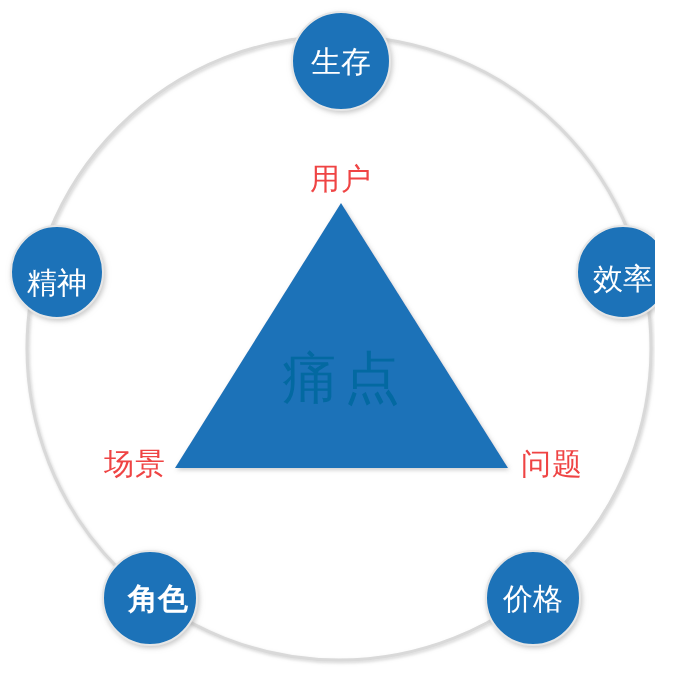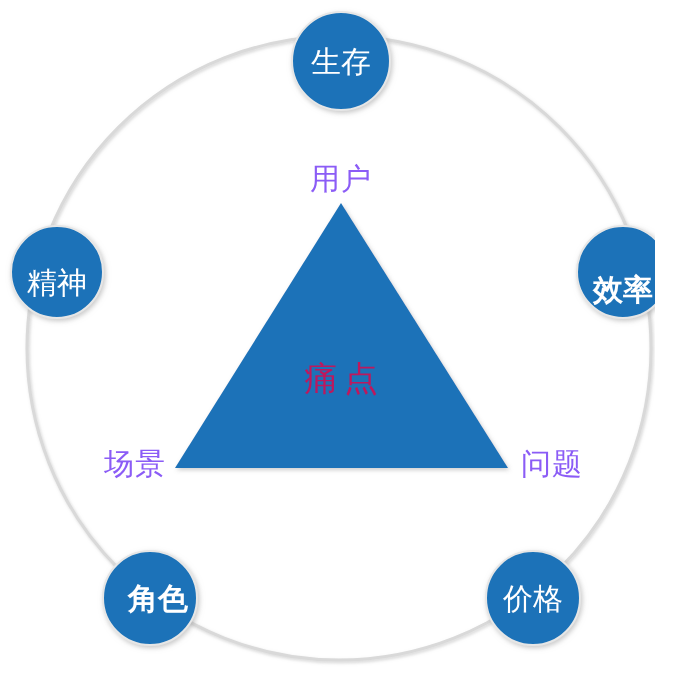--- a/index.html
+++ b/index.html
@@ -33,29 +33,29 @@
   }
   .node-label {
     color: #ffffff;
     font-size: 30px;
     line-height: 1;
     letter-spacing: 0px;
     text-align: center;
     transform: translate(-50%, -50%);
   }
   .corner-label {
-    color: #8b5cf6;
+    color: #ef4444;
     font-size: 30px;
     line-height: 1;
     letter-spacing: 1px;
     transform: translate(-50%, -50%);
   }
   .center-label {
-    color: #be185d;
-    font-size: 34px;
+    color: #0369a1;
+    font-size: 56px;
     line-height: 1;
     letter-spacing: 6px;
     transform: translate(-50%, -50%);
     text-indent: 6px;
   }
 </style>
 </head>
 <body>
 
 <div id="stage">
@@ -78,21 +78,21 @@
     <polygon points="341,203 508,468 175,468" fill="#1B72B8" filter="url(#trishadow)"></polygon>
 
     <circle cx="341" cy="61" r="49" fill="#1B72B8" stroke="#E6E6E6" stroke-width="2" filter="url(#softshadow)"></circle>
     <circle cx="623" cy="272" r="46" fill="#1B72B8" stroke="#E6E6E6" stroke-width="2" filter="url(#softshadow)"></circle>
     <circle cx="533" cy="598" r="47" fill="#1B72B8" stroke="#E6E6E6" stroke-width="2" filter="url(#softshadow)"></circle>
     <circle cx="150" cy="598" r="47" fill="#1B72B8" stroke="#E6E6E6" stroke-width="2" filter="url(#softshadow)"></circle>
     <circle cx="57" cy="272" r="46" fill="#1B72B8" stroke="#E6E6E6" stroke-width="2" filter="url(#softshadow)"></circle>
   </svg>
 
   <div class="node-label" style="left:341px; top:62px;">生存</div>
-  <div class="node-label" style="left:623px; top:290px;font-weight:bold;">效率</div>
+  <div class="node-label" style="left:623px; top:279px;">效率</div>
   <div class="node-label" style="left:533px; top:599px;">价格</div>
   <div class="node-label" style="left:158px; top:599px;font-weight:bold;">角色</div>
   <div class="node-label" style="left:57px; top:283px;">精神</div>
 
   <div class="corner-label" style="left:341px; top:179px;">用户</div>
   <div class="corner-label" style="left:135px; top:464px;">场景</div>
   <div class="corner-label" style="left:552px; top:464px;text-align:center;">问题</div>
 
   <div class="center-label" style="left:341px; top:378px;">痛点</div>
 

